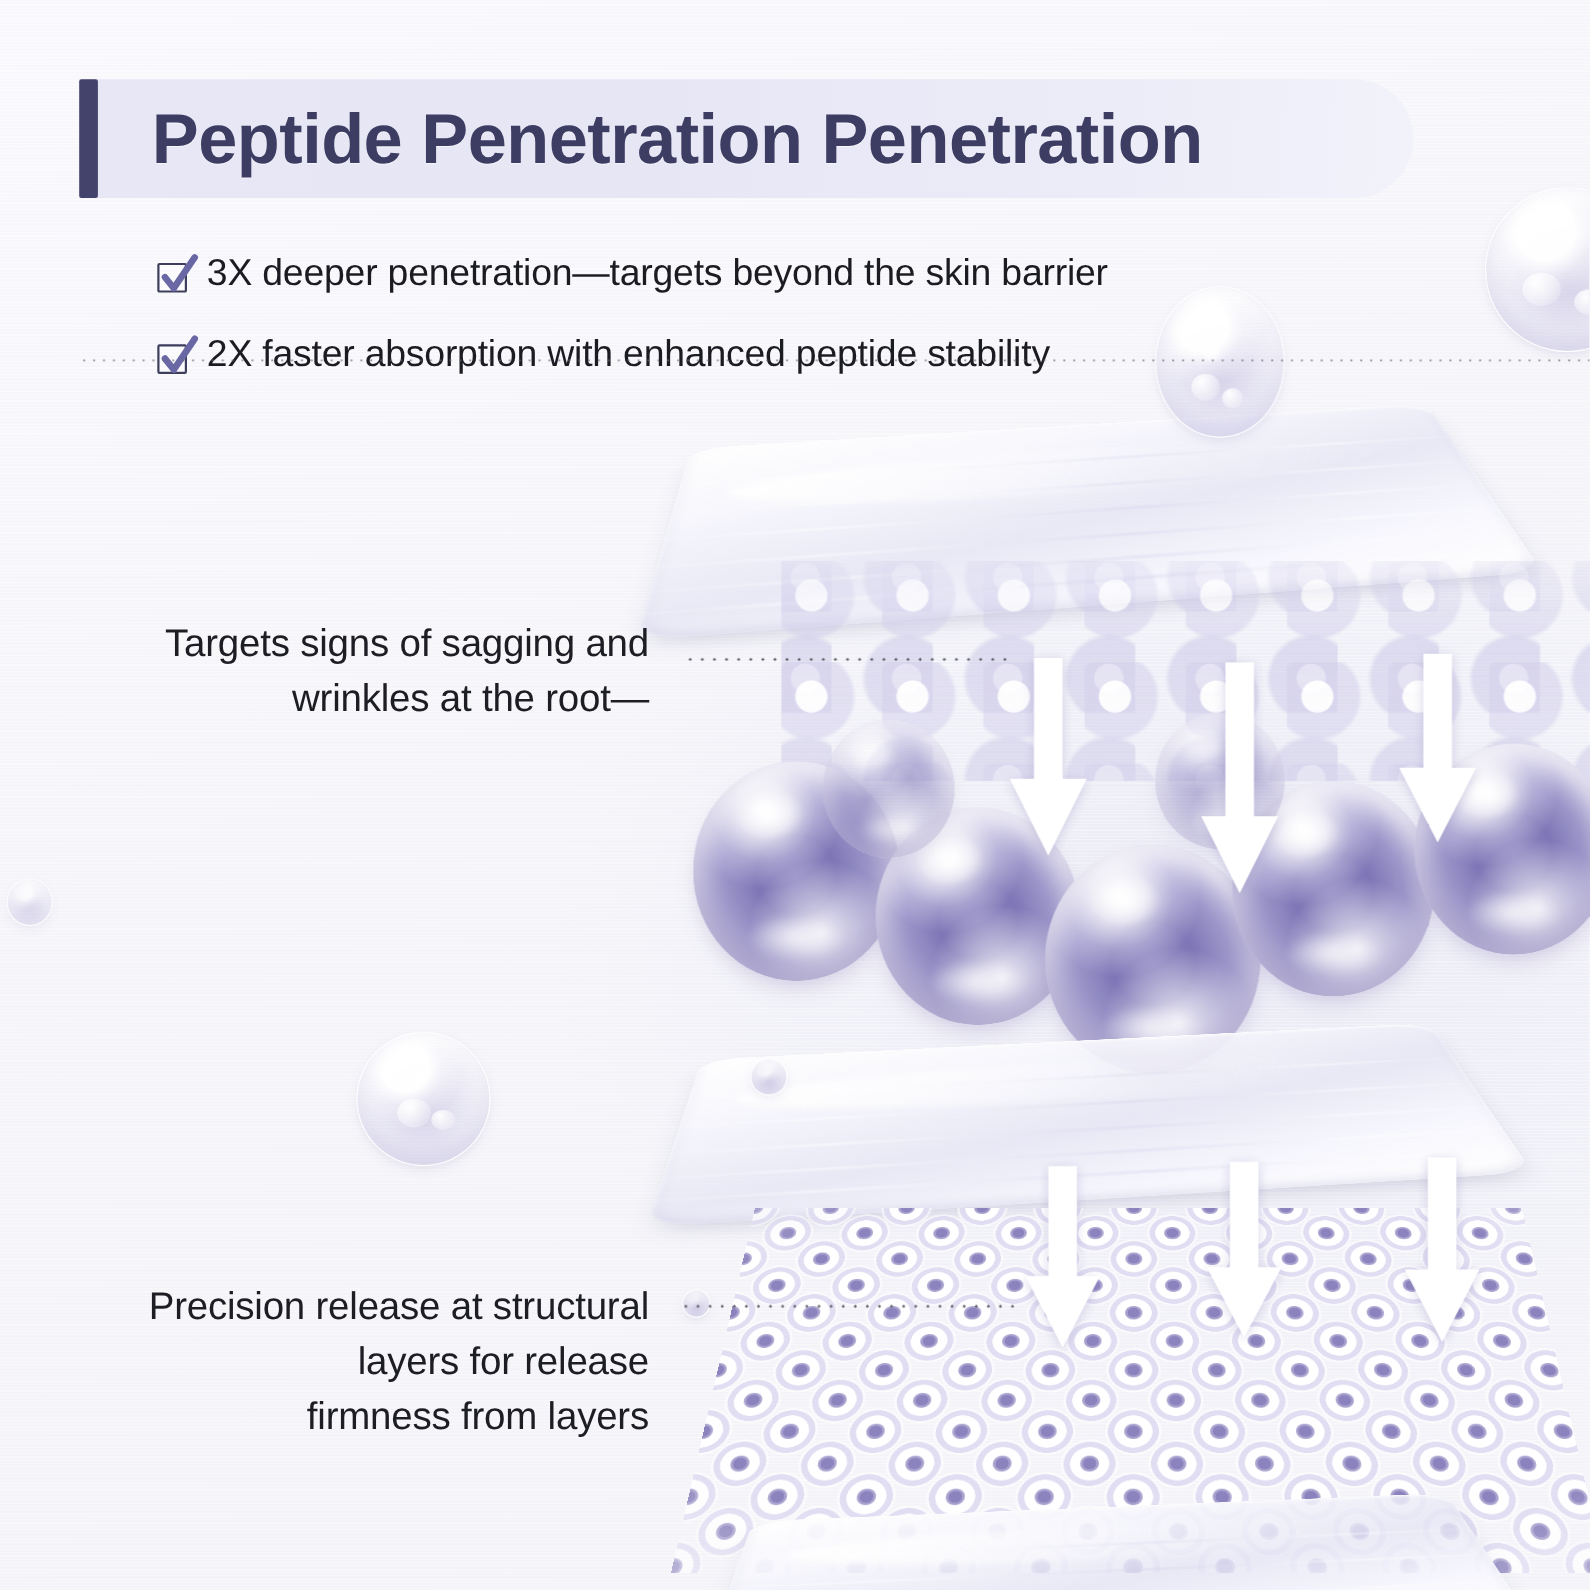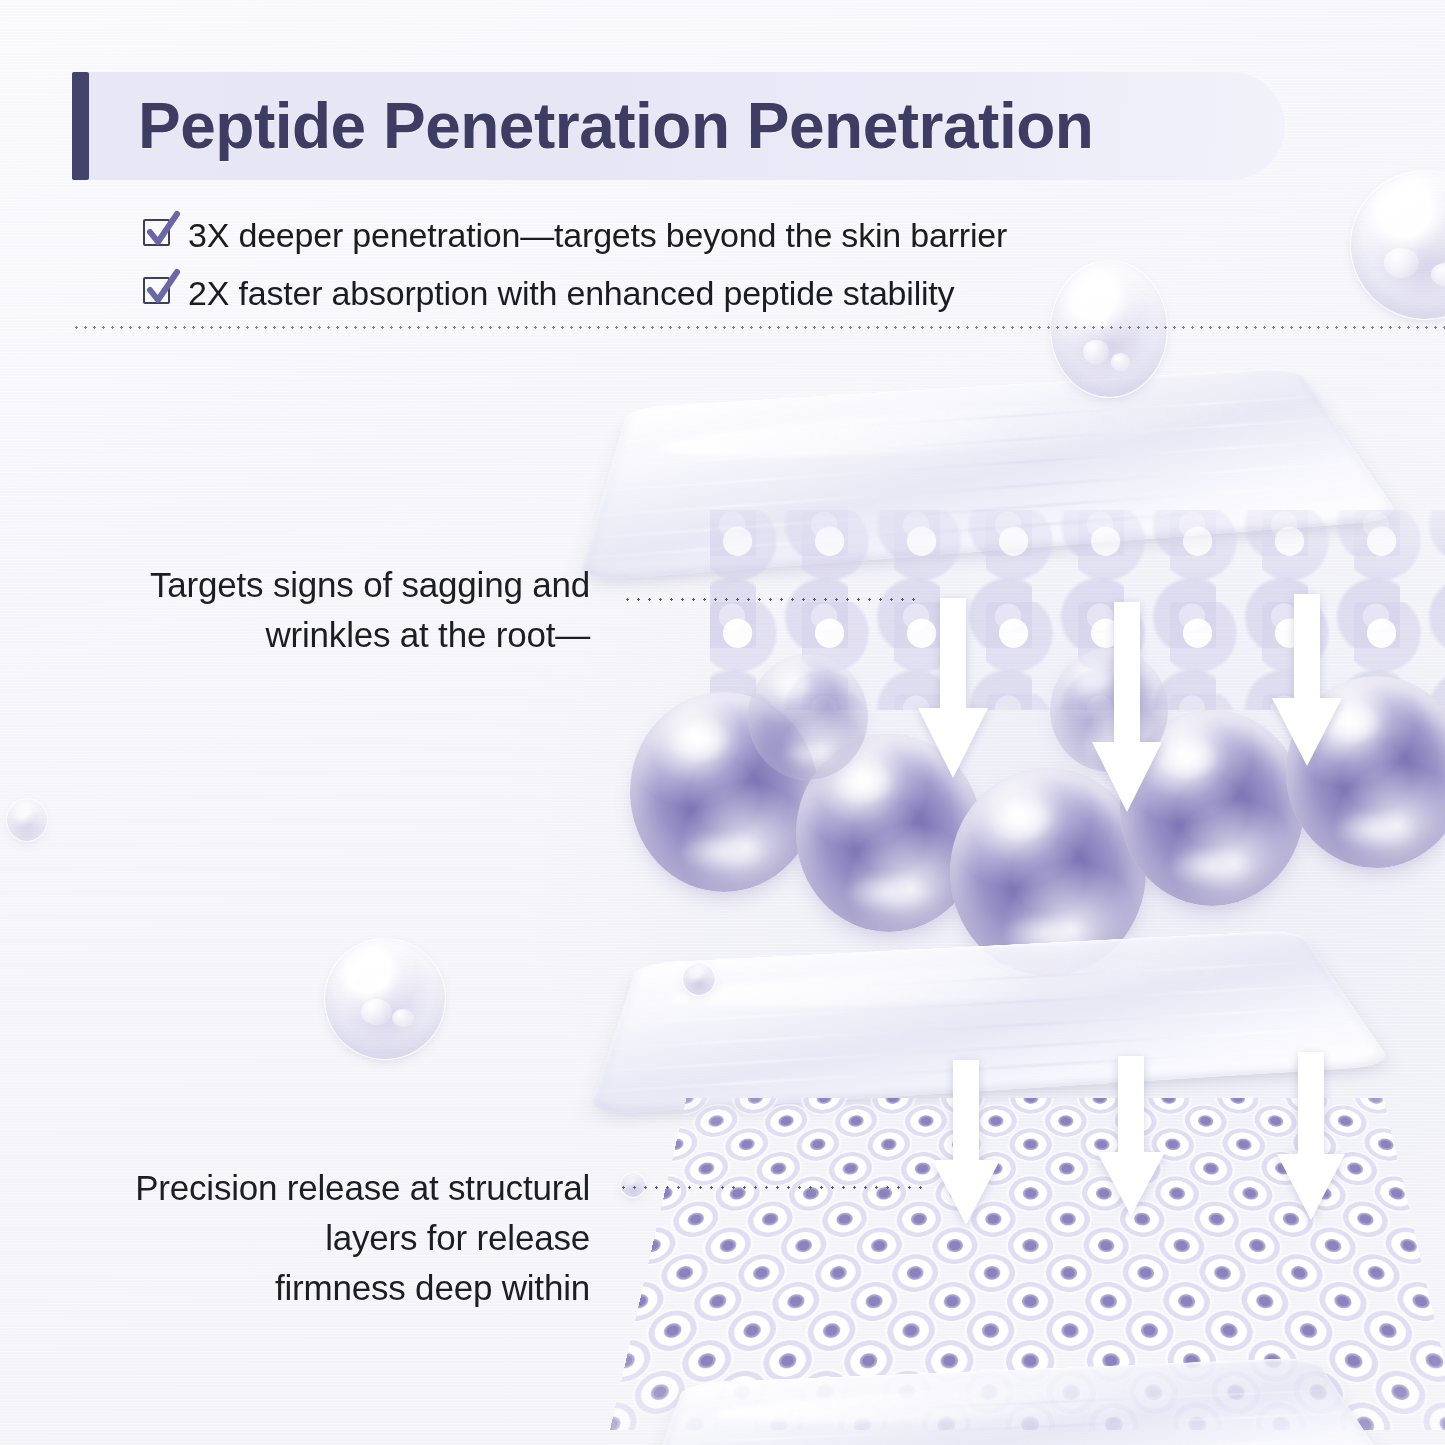--- a/index.html
+++ b/index.html
@@ -38,22 +38,22 @@
   .banner-title{
     position:absolute; left:138px; top:72px; height:108px;
     display:flex; align-items:center;
     font-size:64px; font-weight:700; letter-spacing:-.5px;
     color:#3d3d63; white-space:nowrap;
     text-shadow:0 1px 0 rgba(255,255,255,.6);
   }
 
   
   .bullets{ position:absolute; left:142px; top:216px; }
-  .bullet{ display:flex; align-items:flex-start; height:52px; }
-  .bullet + .bullet{ margin-top:6px; }
+  .bullet{ display:flex; align-items:flex-end; height:52px; }
+  .bullet + .bullet{ margin-top:22px; }
   .cbox{ position:relative; width:32px; height:32px; flex:none; margin-right:14px; }
   .cbox .sq{
     position:absolute; left:1px; top:3px; width:27px; height:27px;
     border:2px solid #3d3d5c; border-radius:2px; background:rgba(255,255,255,.35);
   }
   .cbox svg{ position:absolute; left:2px; top:-4px; overflow:visible; }
   .bullet-text{
     font-size:34px; color:#1b1b22; letter-spacing:-.2px; white-space:nowrap;
   }
 
@@ -323,17 +323,17 @@
 
   <div class="anno anno-1">
     <div>Targets signs of sagging and</div>
     <div>wrinkles at the root—</div>
   </div>
   <div class="leader leader-1"></div>
 
   <div class="anno anno-2">
     <div>Precision release at structural</div>
     <div>layers for release</div>
-    <div>firmness deep within</div>
+    <div>firmness from layers</div>
   </div>
   <div class="leader leader-2"></div>
 
 </div>
 
 </body></html>

